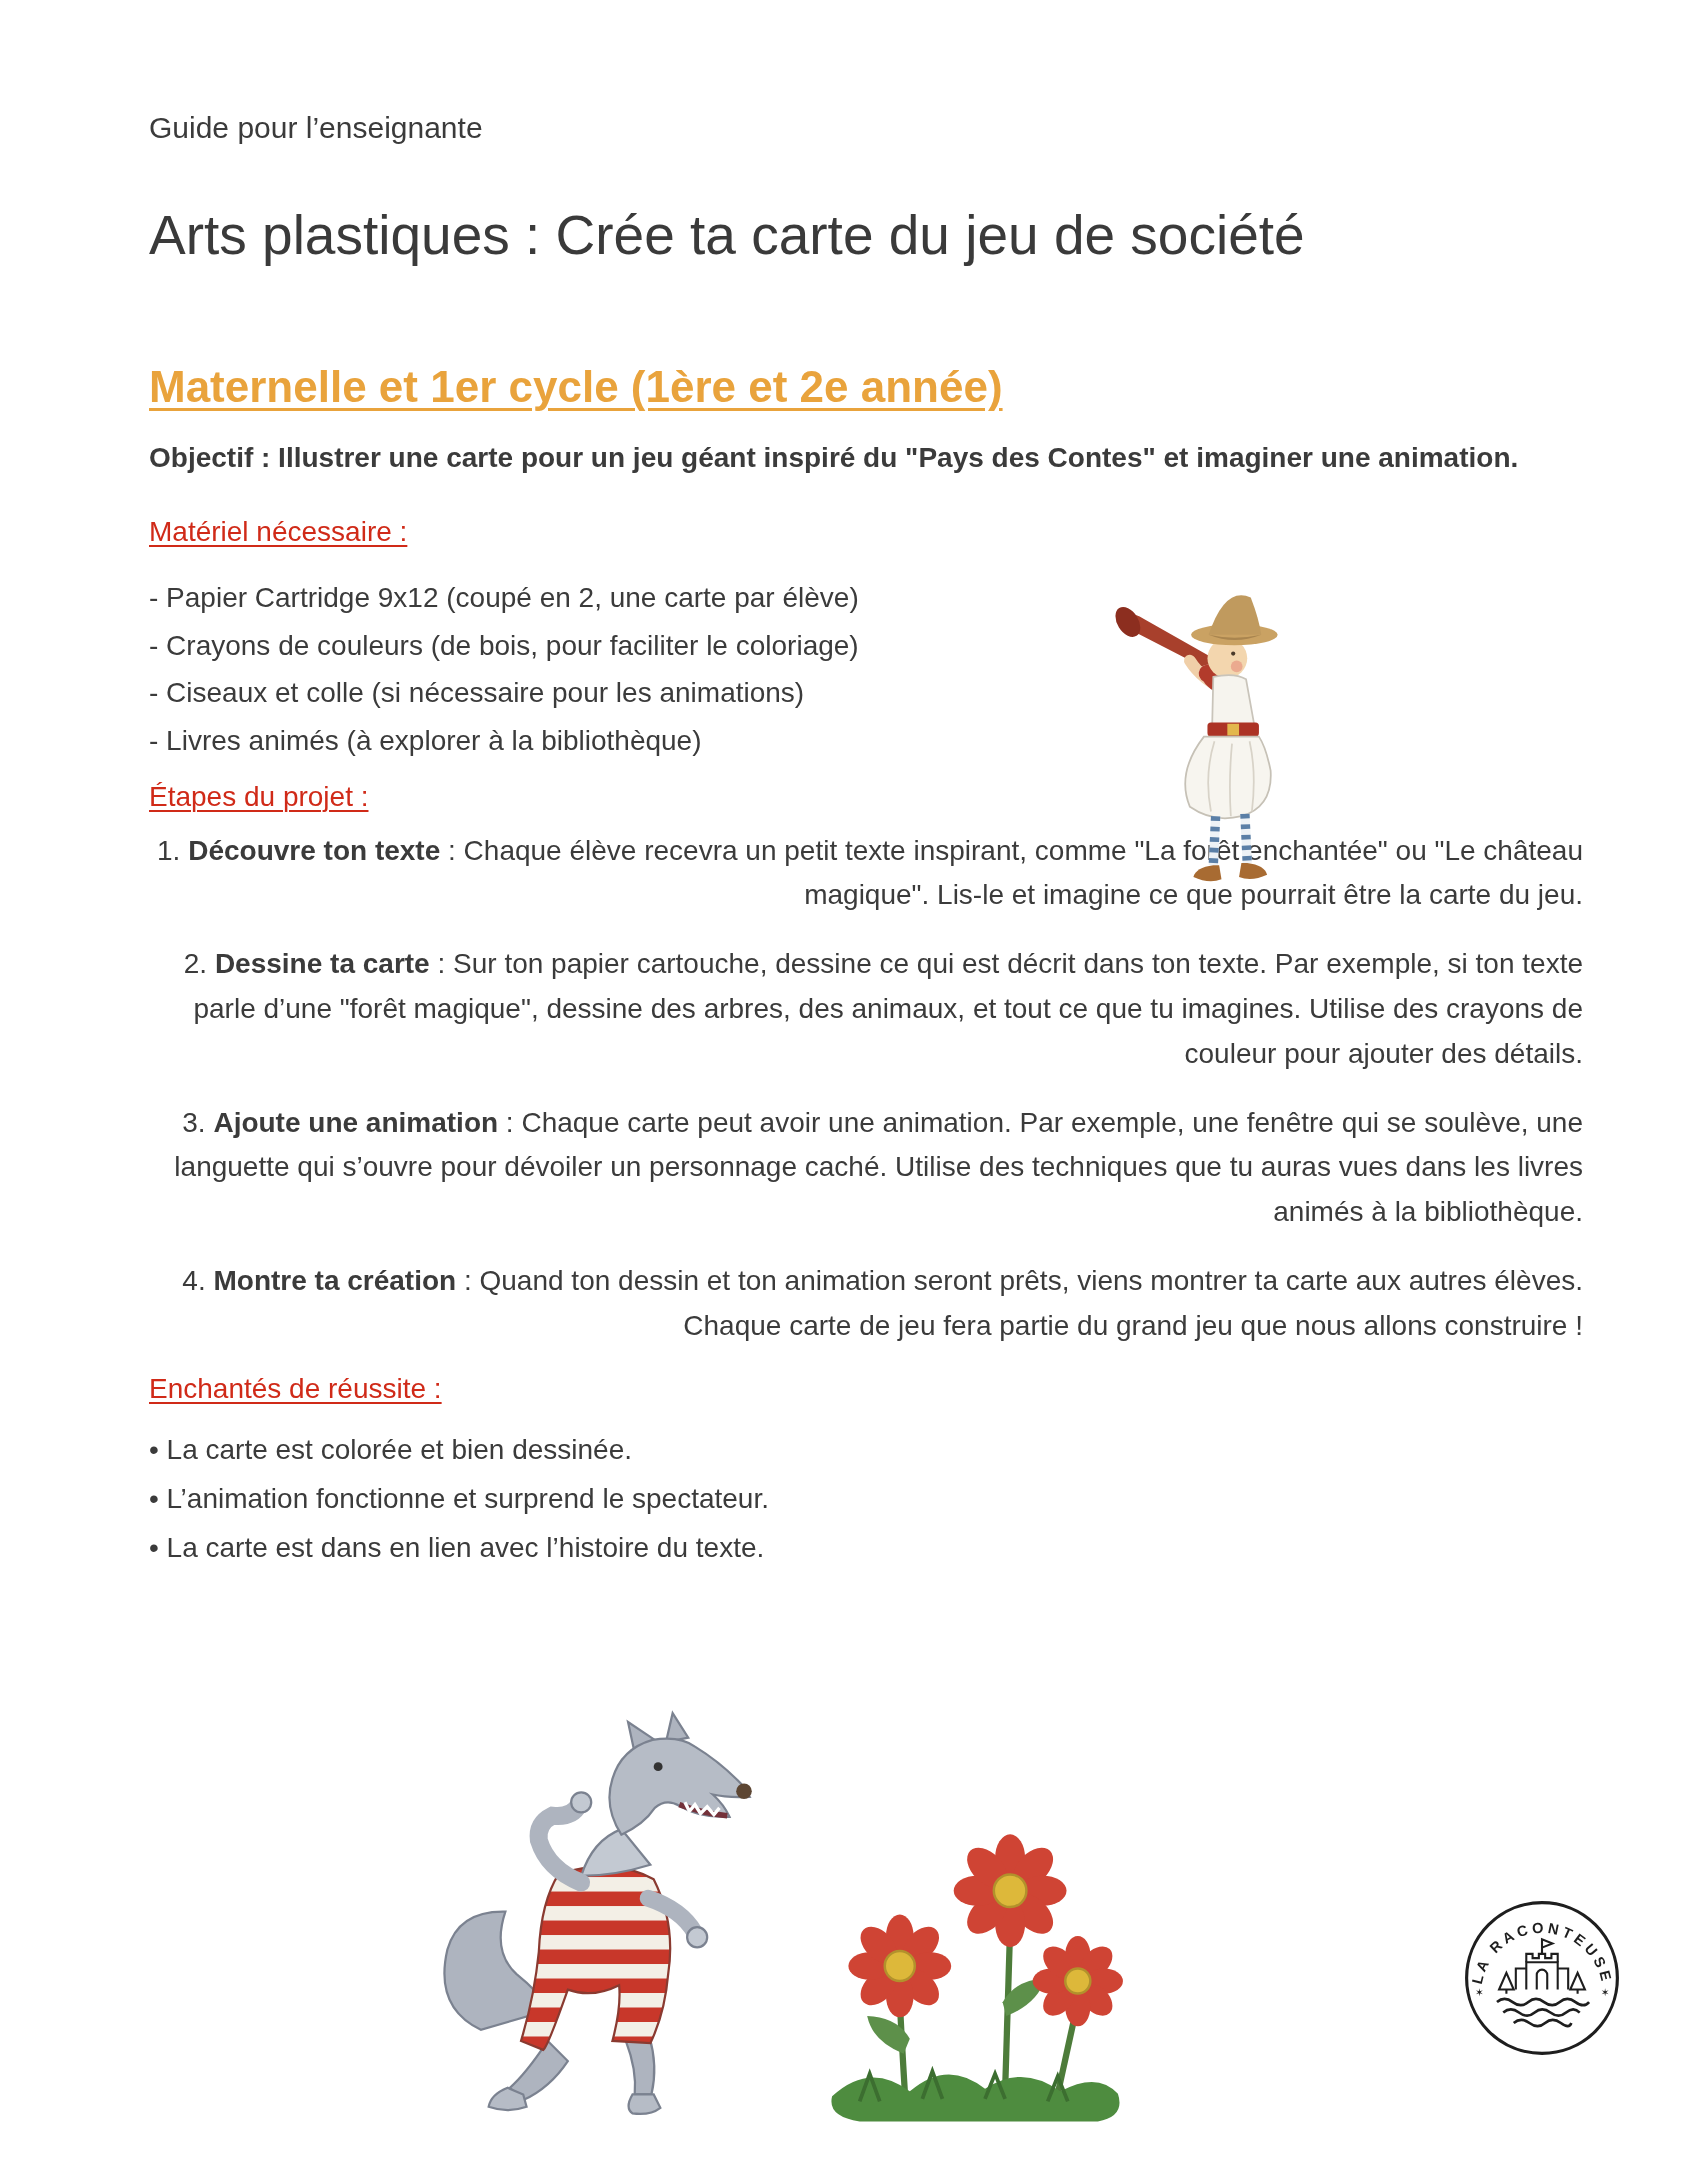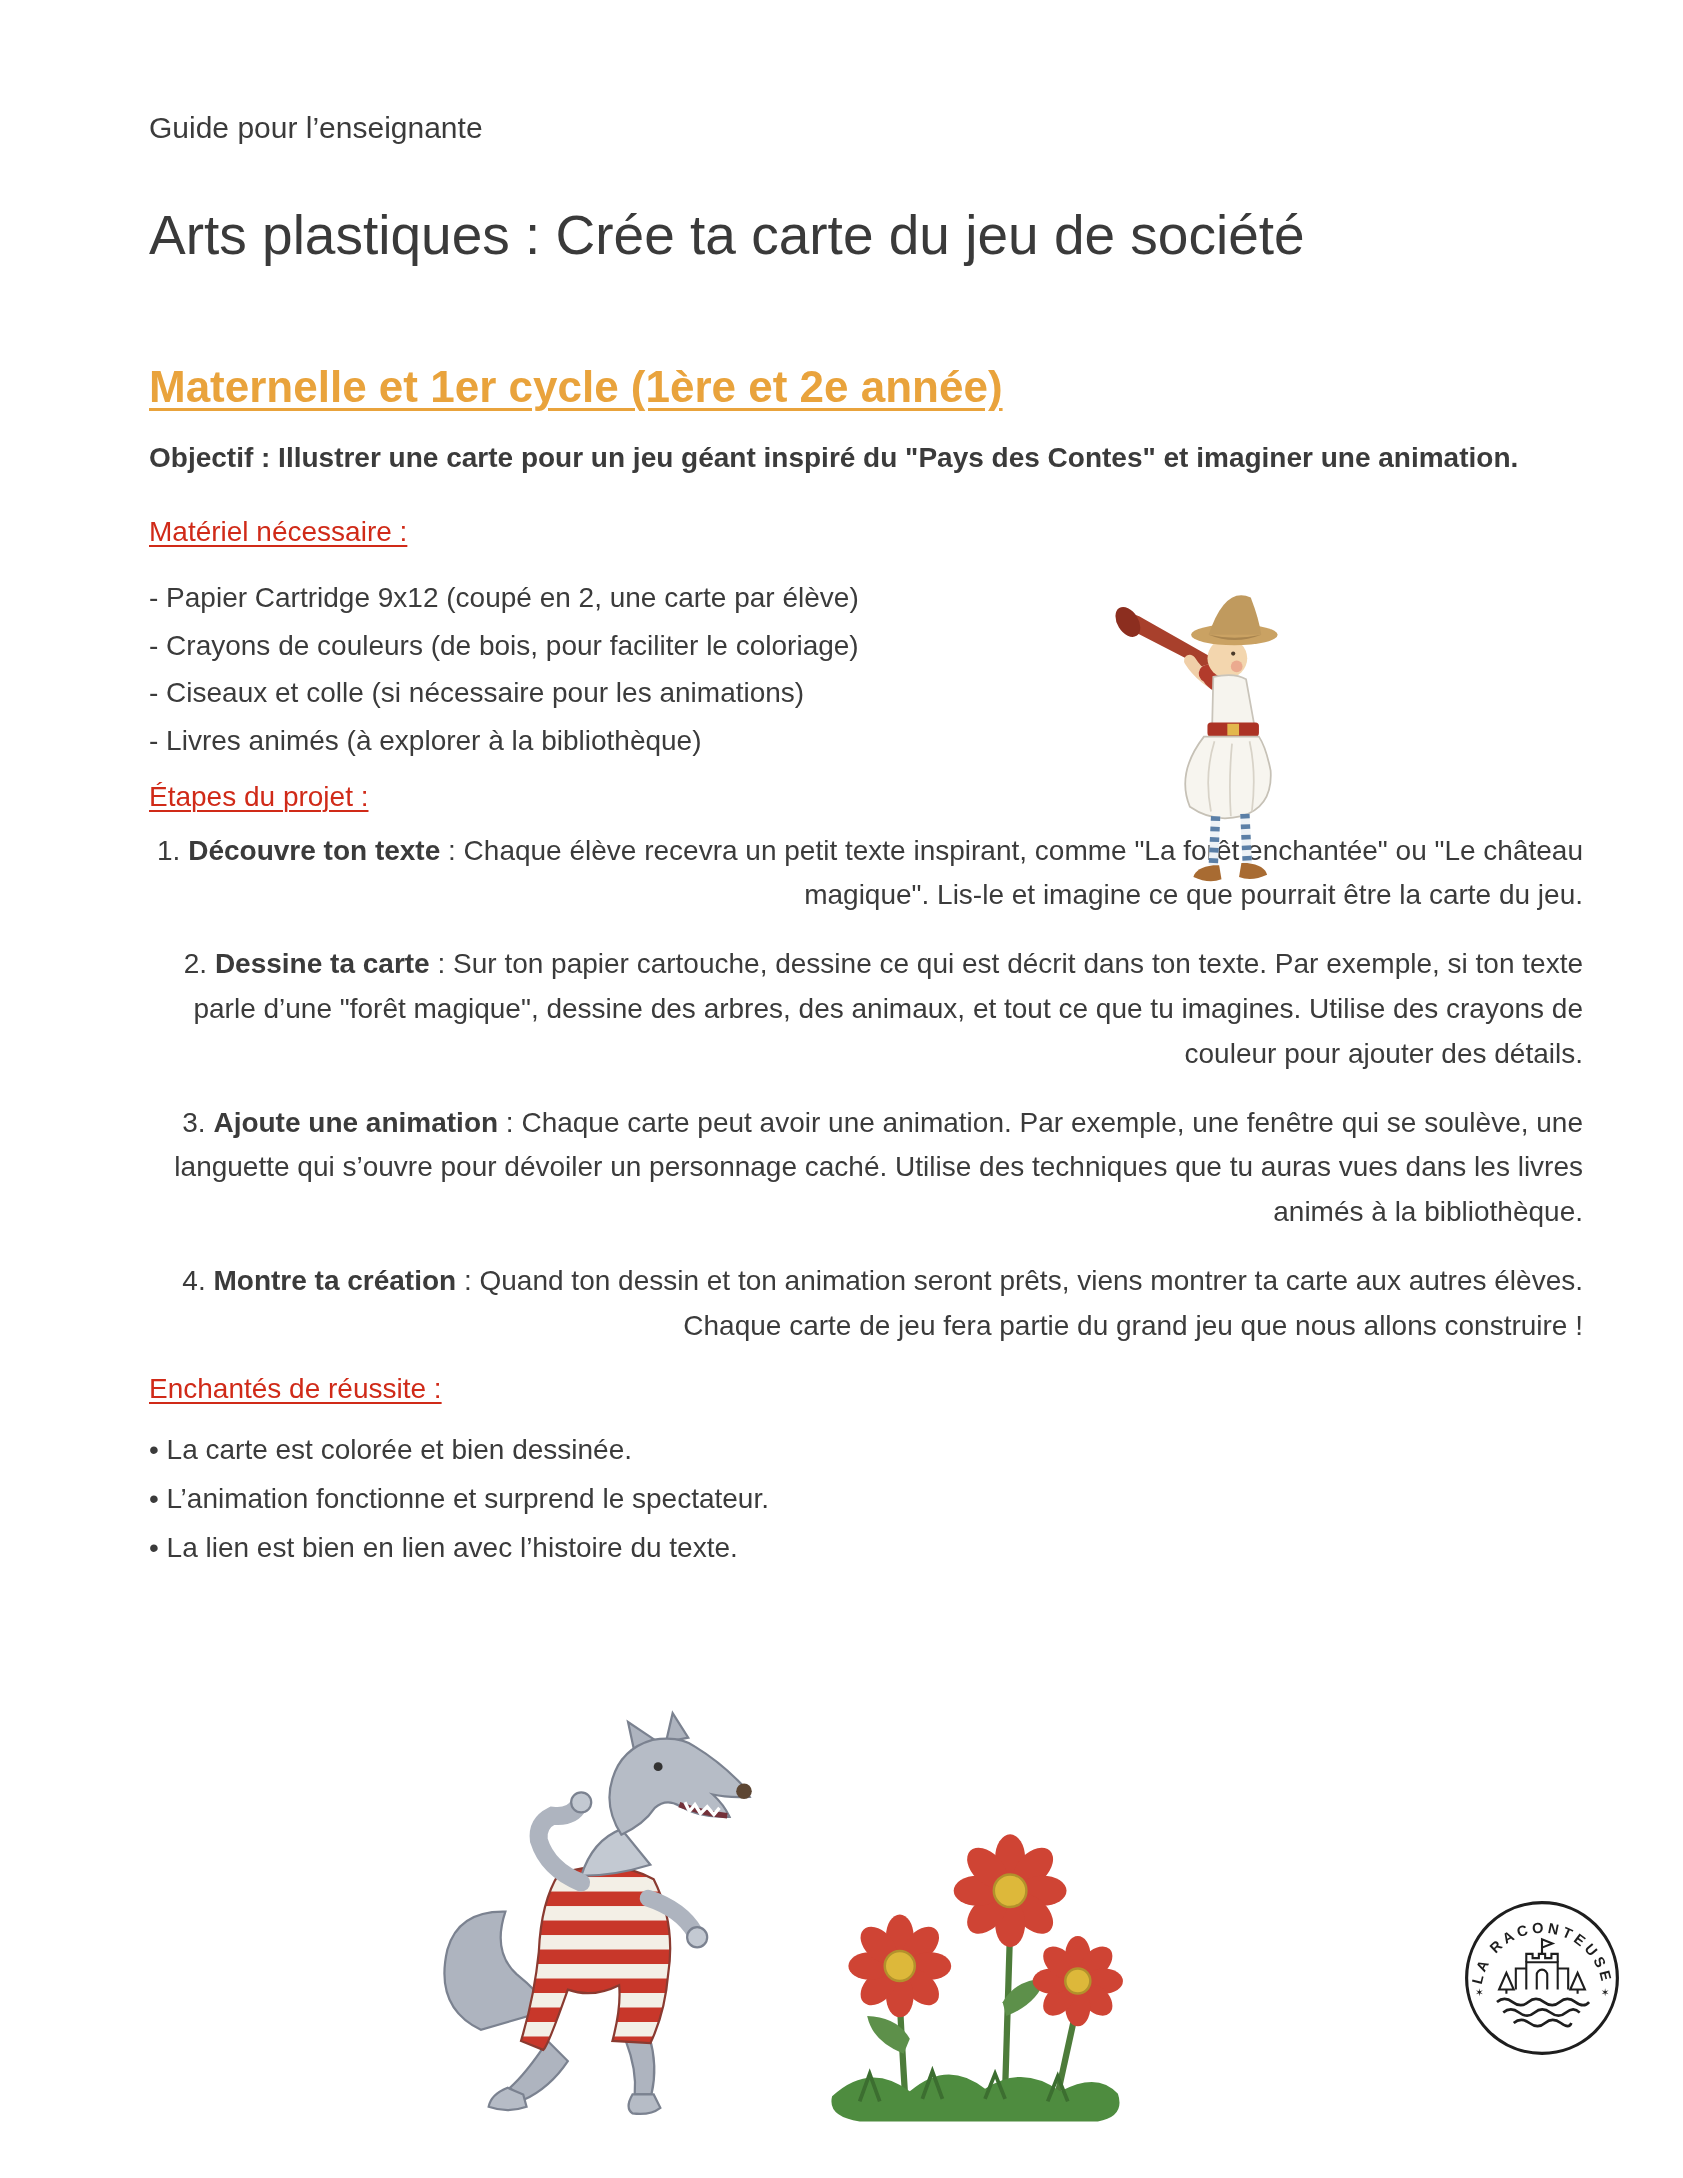--- a/index.html
+++ b/index.html
@@ -69,21 +69,21 @@
     <p class="step"><span>2. </span><b>Dessine ta carte</b><span> : Sur ton papier cartouche, dessine ce qui est décrit dans ton texte. Par exemple, si ton texte parle d’une "forêt magique", dessine des arbres, des animaux, et tout ce que tu imagines. Utilise des crayons de couleur pour ajouter des détails.</span></p>
     <p class="step"><span>3. </span><b>Ajoute une animation</b><span> : Chaque carte peut avoir une animation. Par exemple, une fenêtre qui se soulève, une languette qui s’ouvre pour dévoiler un personnage caché. Utilise des techniques que tu auras vues dans les livres animés à la bibliothèque.</span></p>
     <p class="step"><span>4. </span><b>Montre ta création</b><span> : Quand ton dessin et ton animation seront prêts, viens montrer ta carte aux autres élèves. Chaque carte de jeu fera partie du grand jeu que nous allons construire !</span></p>
   </div>
 
   <p class="red-heading mt-criteria">Enchantés de réussite :</p>
 
   <div class="criteria-list">
     <div>• La carte est colorée et bien dessinée.</div>
     <div>• L’animation fonctionne et surprend le spectateur.</div>
-    <div>• La lien est bien en lien avec l’histoire du texte.</div>
+    <div>• La carte est dans en lien avec l’histoire du texte.</div>
   </div>
 
 </div>
 
 <div class="illo horn-illo">
   <svg viewBox="0 0 220 300" width="100%" height="100%">
 
     <path d="M100 72 L40 38 Q30 32 24 36 Q20 44 30 48 L96 82 Z" fill="#a8402c"></path>
     <ellipse cx="27" cy="41" rx="9" ry="14" fill="#8c2e1f" transform="rotate(-32 27 41)"></ellipse>
 

